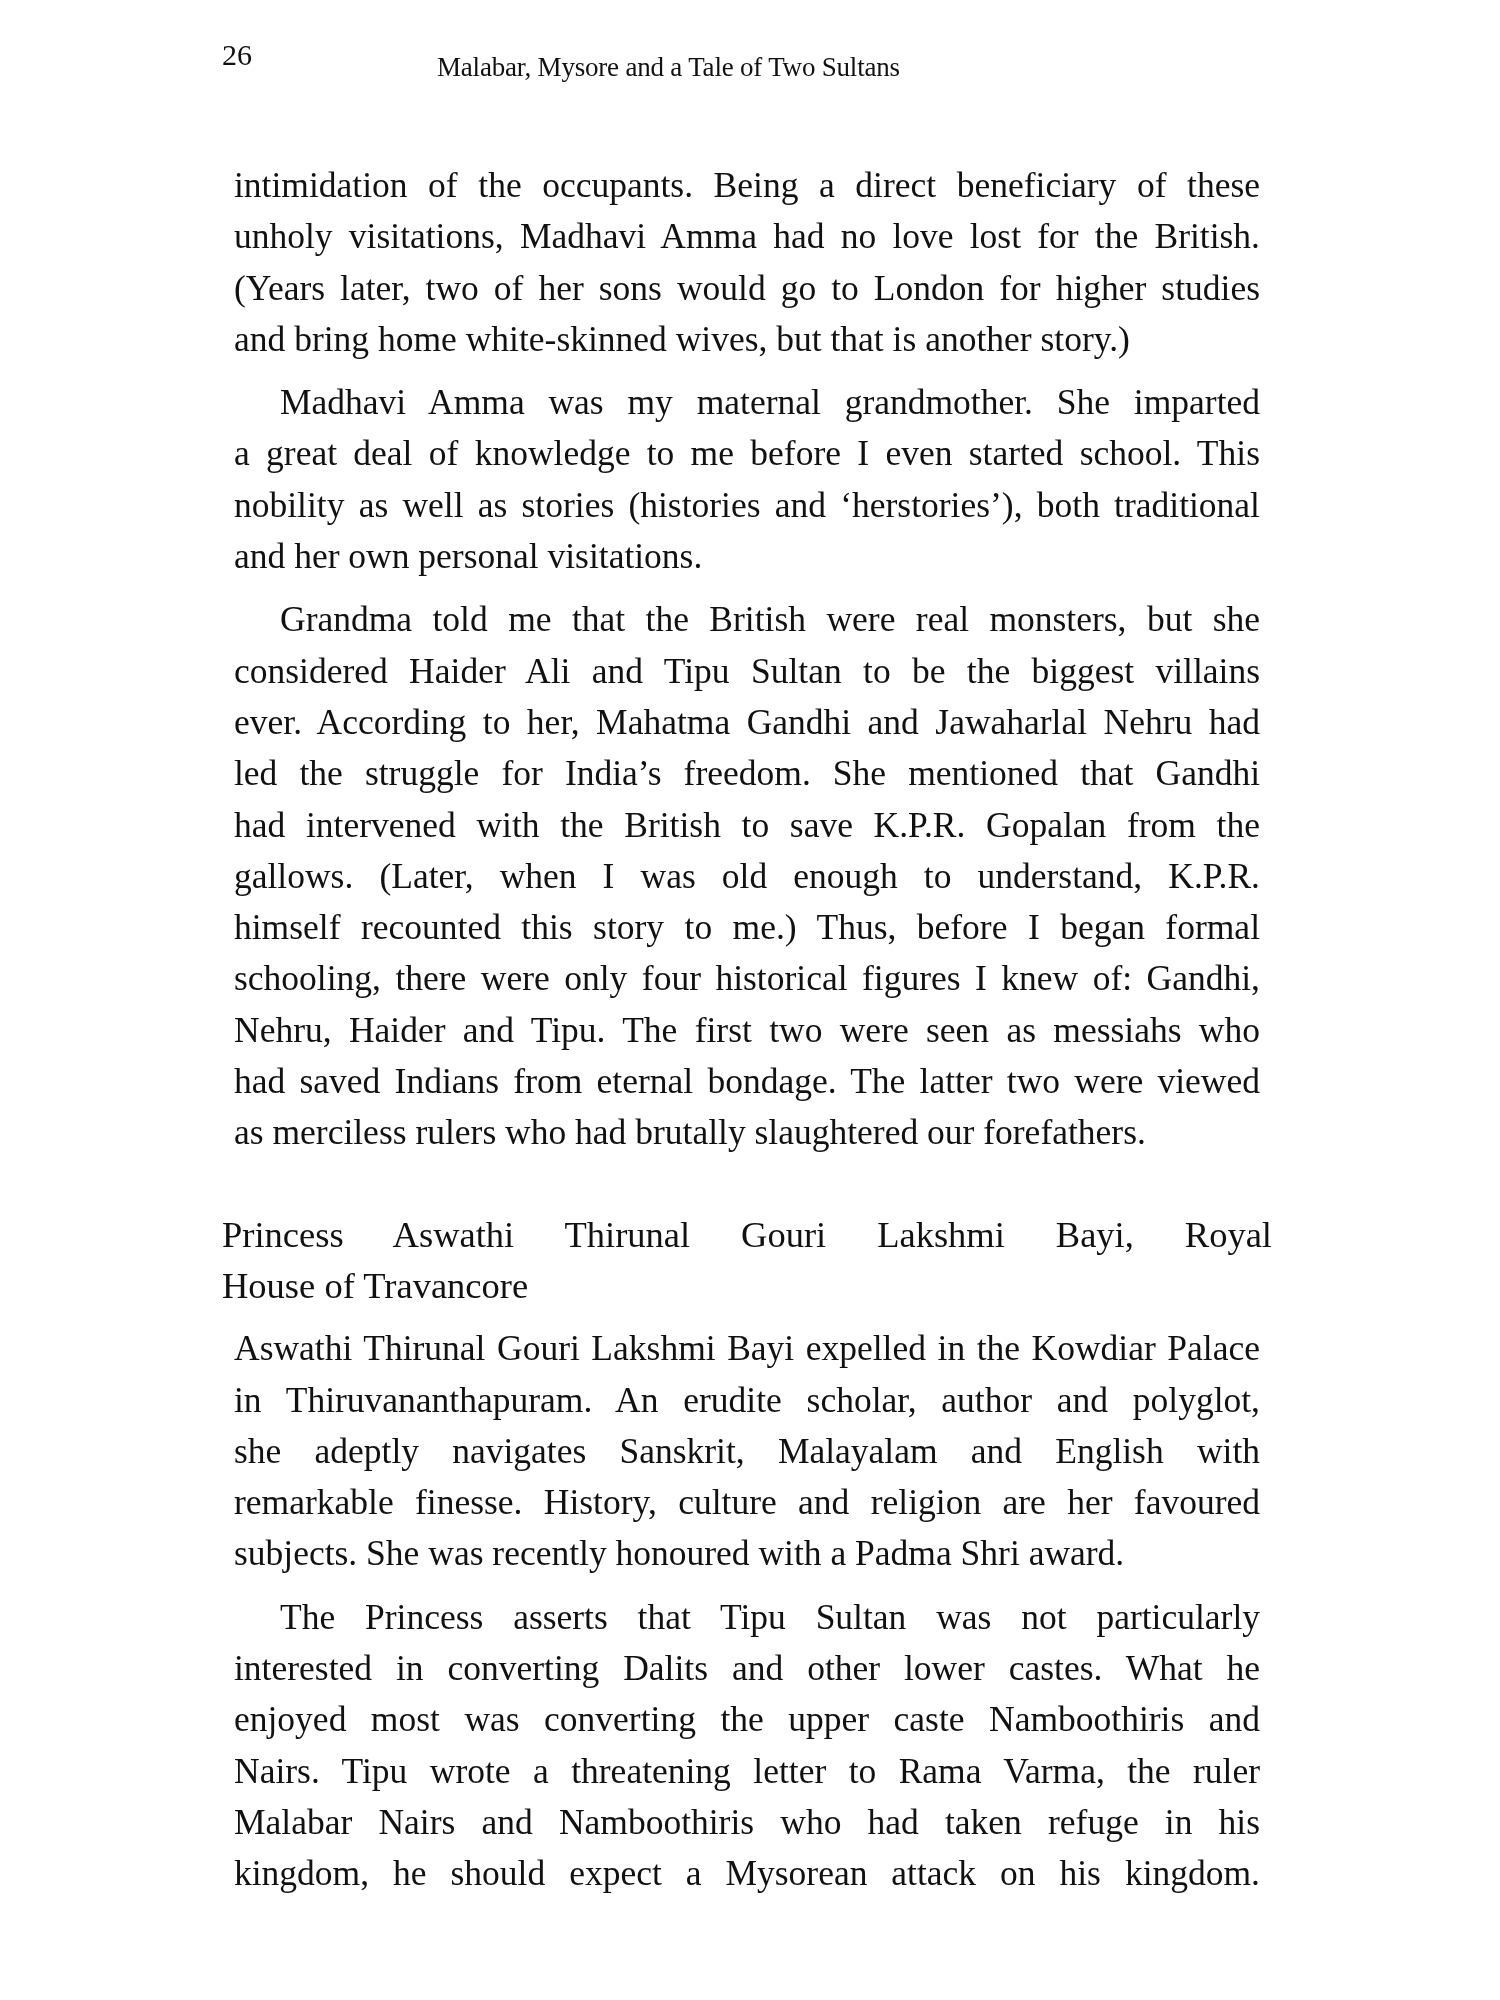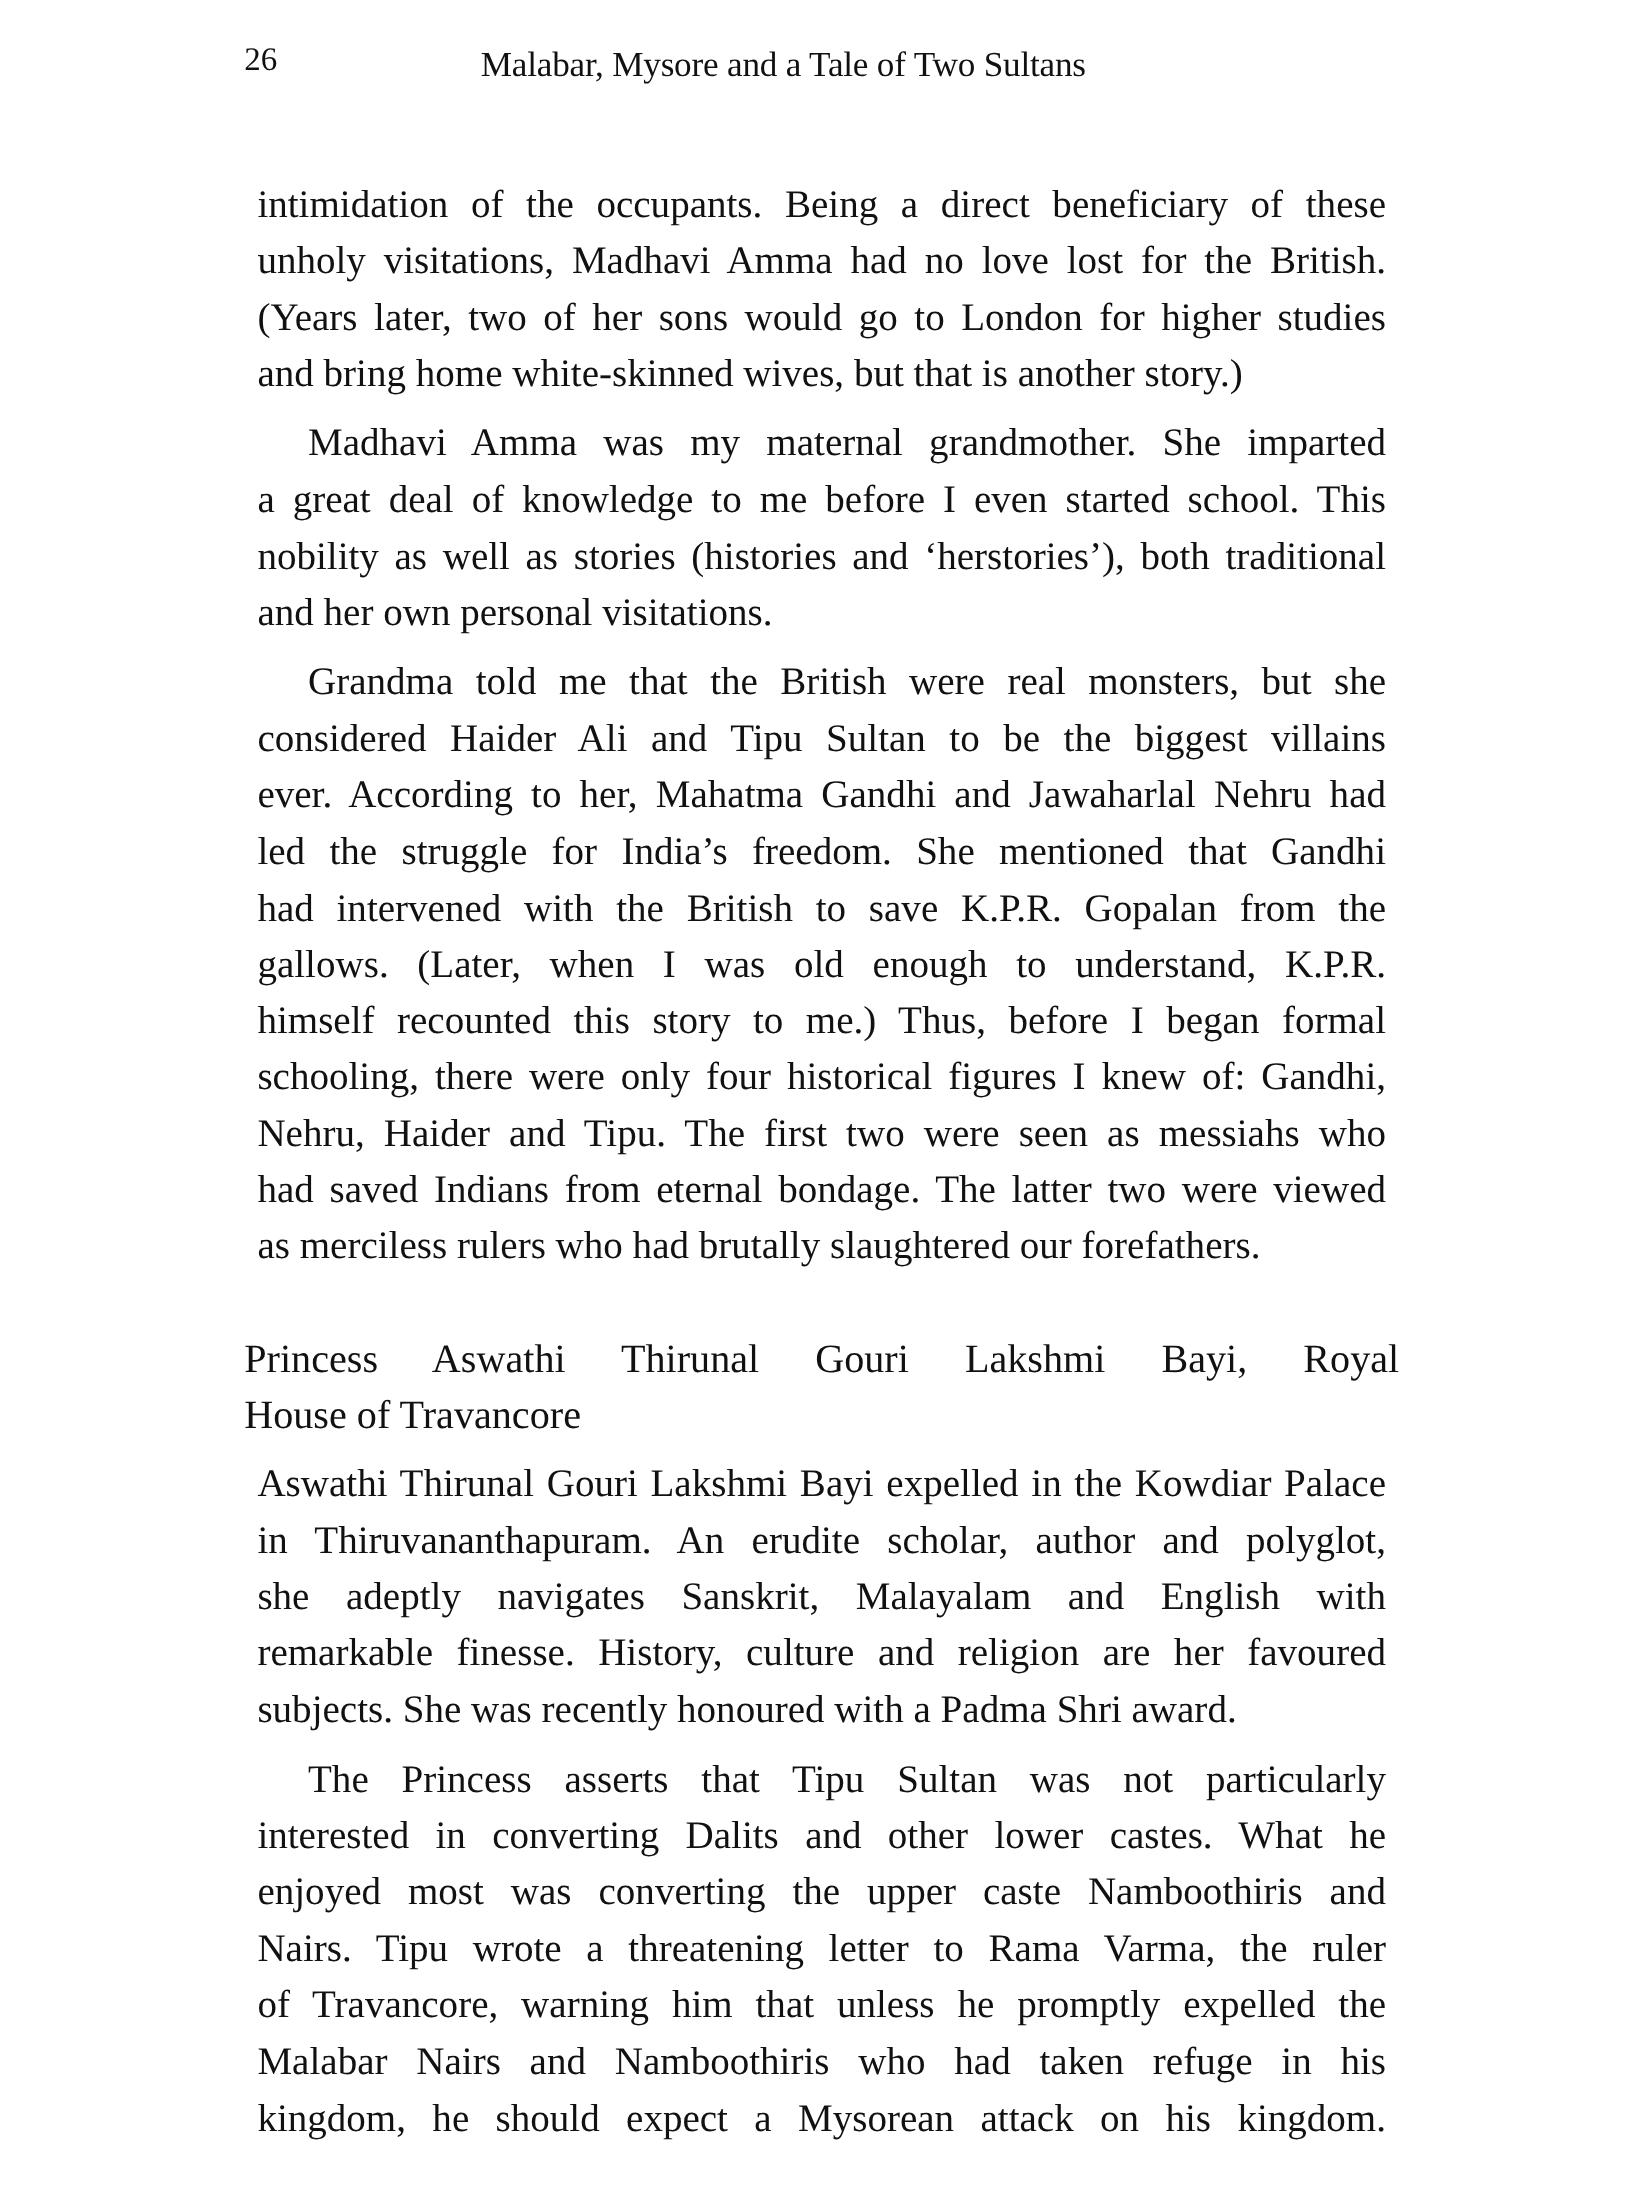--- a/index.html
+++ b/index.html
@@ -1,20 +1,20 @@
 <!DOCTYPE html>
 <html><head>
 <meta charset="utf-8">
 <style>
   html, body { margin: 0; padding: 0; background: #ffffff; }
   body { width: 1500px; height: 2000px; position: relative; overflow: hidden;
          font-family: "Liberation Serif", "DejaVu Serif", serif; color: #111; }
   .running-head { position: absolute; top: 38px; left: 222px; right: 228px; height: 40px; }
   .page-number { position: absolute; left: 0; top: 0; font-size: 30px; }
-  .running-title { position: absolute; left: 215px; top: 2px; font-size: 32px; letter-spacing: -0.2px; }
+  .running-title { position: absolute; left: 215px; top: 14px; font-size: 27px; letter-spacing: -0.2px; }
   .text-block { position: absolute; left: 222px; width: 1050px; top: 148px; }
   .para { margin: 12px; font-size: 35.5px; line-height: 51.3px; text-align: justify; text-align-last: auto; }
   .para .line { display: block; text-align: justify; text-align-last: justify; white-space: nowrap; }
   .para .line.last { text-align-last: left; }
   .para .line.first-indent { padding-left: 46px; }
   .section-heading { margin: 50px 0 0 0; font-weight: normal; font-size: 36.5px; line-height: 51.3px; }
   .section-heading .line { display: block; text-align: justify; text-align-last: justify; }
   .section-heading .line.last { text-align-last: left; }
 </style>
 </head>
@@ -63,18 +63,17 @@
         <span class="line">in Thiruvananthapuram. An erudite scholar, author and polyglot,</span>
         <span class="line">she adeptly navigates Sanskrit, Malayalam and English with</span>
         <span class="line">remarkable finesse. History, culture and religion are her favoured</span>
         <span class="line last">subjects. She was recently honoured with a Padma Shri award.</span>
       </p>
       <p class="para">
         <span class="line first-indent">The Princess asserts that Tipu Sultan was not particularly</span>
         <span class="line">interested in converting Dalits and other lower castes. What he</span>
         <span class="line">enjoyed most was converting the upper caste Namboothiris and</span>
         <span class="line">Nairs. Tipu wrote a threatening letter to Rama Varma, the ruler</span>
-        <span class="line">of Travancore, warning him that unless he promptly expelled the</span>
         <span class="line">Malabar Nairs and Namboothiris who had taken refuge in his</span>
         <span class="line">kingdom, he should expect a Mysorean attack on his kingdom.</span>
       </p>
     </div>
 </div>
 
 </body></html>

